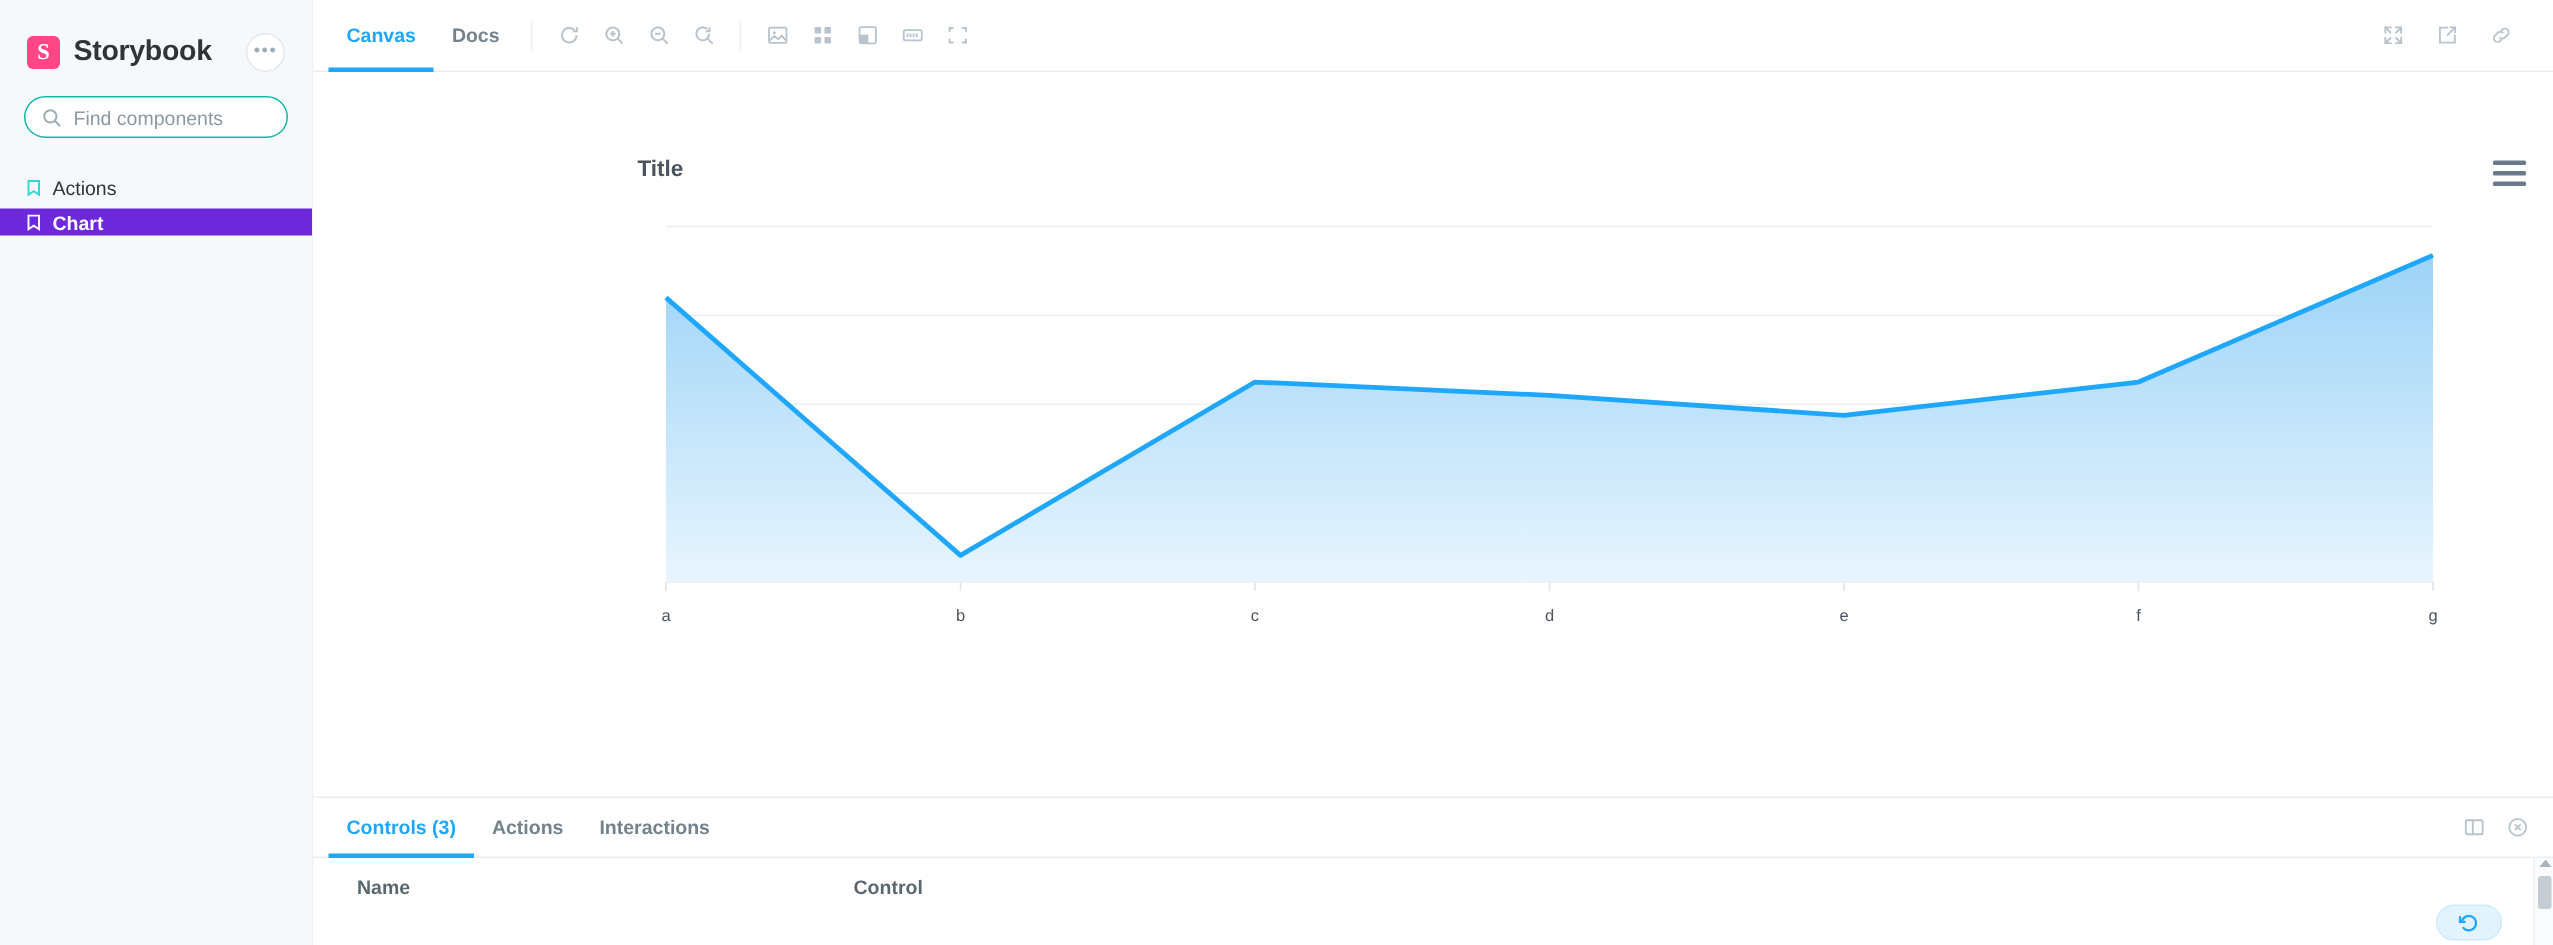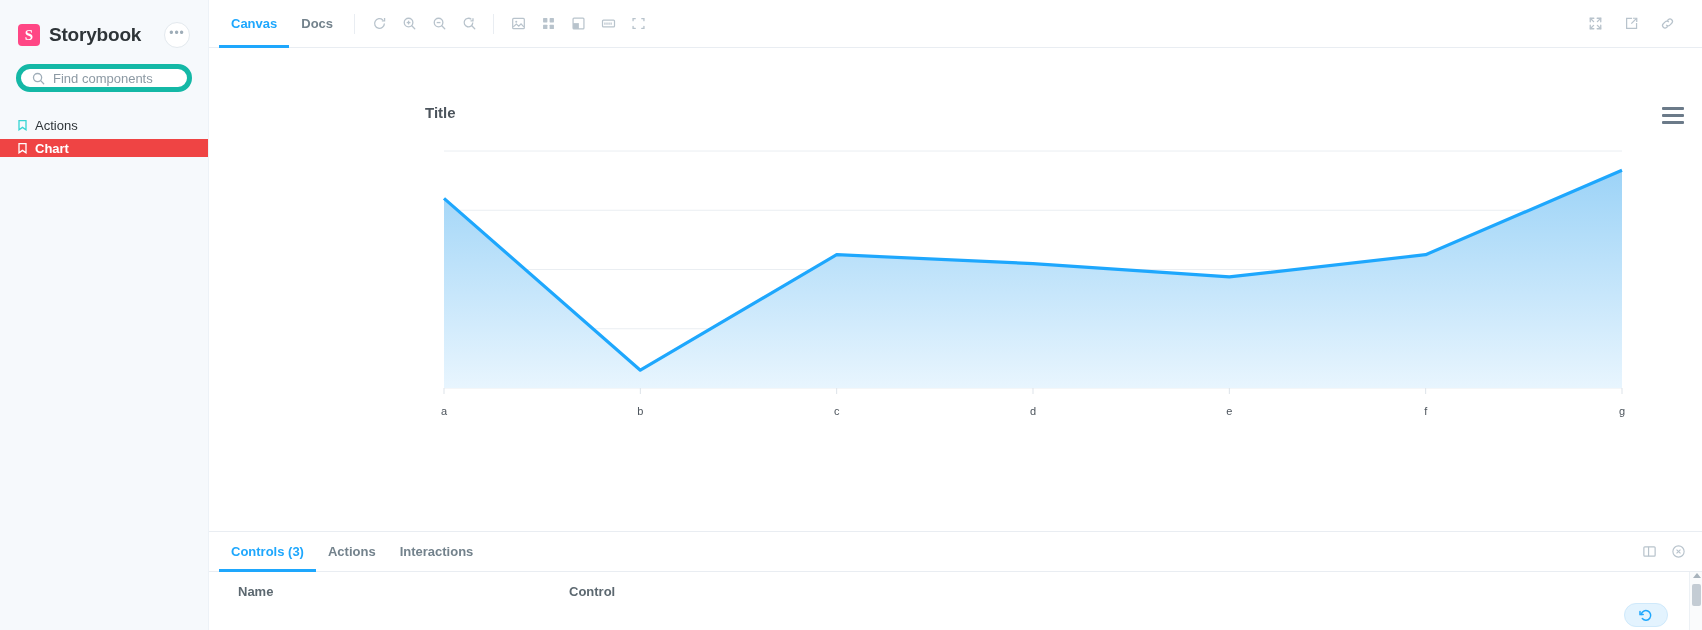--- a/index.html
+++ b/index.html
@@ -38,40 +38,40 @@
   .sb-menu-btn {
     width: 26px; height: 26px; border-radius: 50%;
     border: 1px solid #E3E9EE; background: #fff;
     display: flex; align-items: center; justify-content: center;
     color: #9FADB8; font-size: 12px; letter-spacing: 1px; cursor: pointer;
     line-height: 0; padding-bottom: 4px;
   }
   .search-wrap { padding: 12px 16px 0 16px; }
   .search-box {
     display: flex; align-items: center; gap: 8px;
-    height: 28px; border: 5px solid #14b8a6; border-radius: 14px;
+    height: 28px; border: 1px solid #14b8a6; border-radius: 14px;
     background: #fff; padding: 0 8px 0 11px;
   }
   .search-box .s-ico { color: #9FADB8; display: flex; }
   .search-input {
     flex: 1; border: none; outline: none; background: transparent;
     font-size: 13px; color: #2E3438; font-family: "Liberation Sans", sans-serif;
   }
   .search-input::placeholder { color: #8C99A3; }
   .slash-key {
     border: 1px solid #E3E9EE; border-radius: 3px; background: #F7FAFC;
     font-size: 11px; color: #9FADB8; padding: 0 5px; line-height: 15px; height: 17px;
   }
   .tree { padding-top: 24px; }
   .tree-item {
     display: flex; align-items: center; gap: 8px;
     height: 18px; padding: 0 0 0 18px; margin-bottom: 5px;
     font-size: 13px; color: #2E3438; cursor: pointer;
   }
-  .tree-item.selected { background: #ef4444; color: #fff; font-weight: bold; }
+  .tree-item.selected { background: #6d28d9; color: #fff; font-weight: bold; }
   .tree-ico { display: flex; color: #37D5D3; flex: none; }
   .tree-item.selected .tree-ico { color: #fff; }
 
   
   .main {
     flex: 1; height: 630px; background: #fff;
     display: flex; flex-direction: column;
     border-left: 1px solid #EDF2F7;
   }
   .toolbar {

